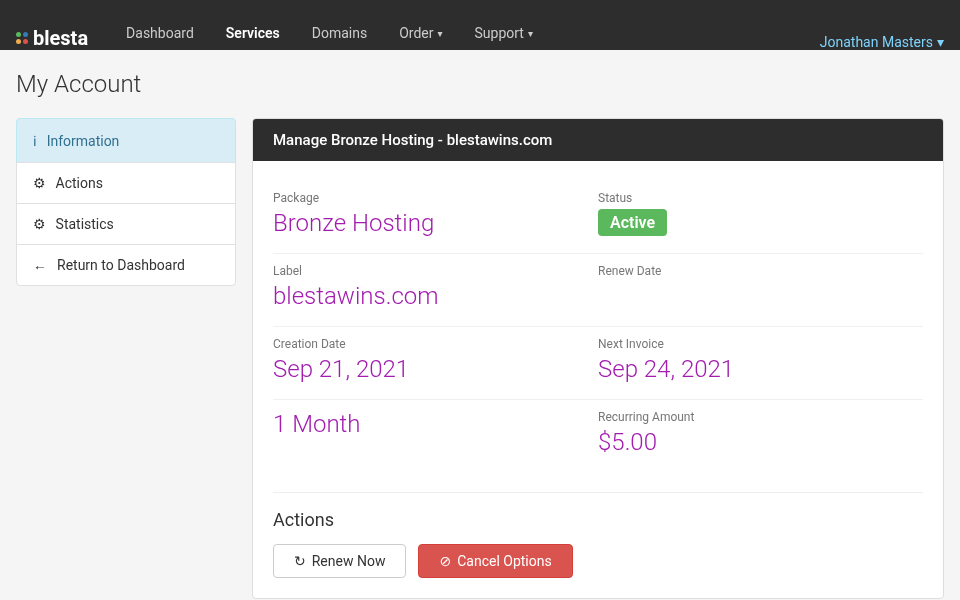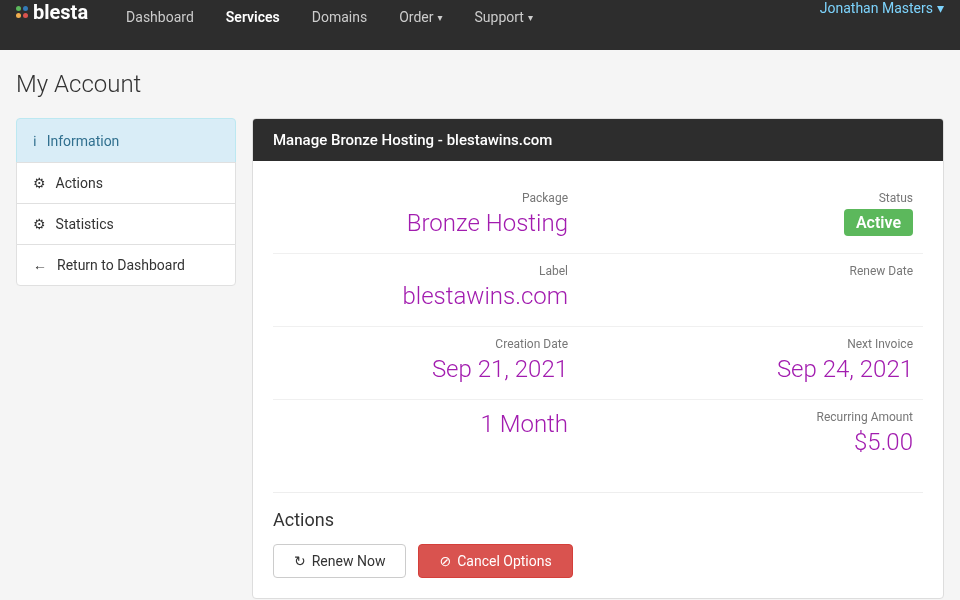--- a/index.html
+++ b/index.html
@@ -2,21 +2,21 @@
 <html><head>
   <meta charset="utf-8">
   <style>
     * { box-sizing: border-box; margin: 0; padding: 0; }
     body { font-family: -apple-system, BlinkMacSystemFont, "Segoe UI", Roboto, sans-serif; background: #f5f5f5; color: #333; font-size: 14px; }
 
     
     .topnav {
       background: #2d2d2d;
       display: flex;
-      align-items: flex-start;
+      align-items: flex-end;
       padding: 0 16px;
       height: 50px;
     }
     .topnav-logo {
       margin-right: 24px;
       display: flex;
       align-items: center;
     }
 
     .topnav-links {
@@ -116,21 +116,20 @@
 
     
     .info-grid {
       display: grid;
       grid-template-columns: 1fr 1fr;
       gap: 0;
     }
     .info-cell {
       padding: 10px 10px 16px 0;
       border-bottom: 1px solid #f0f0f0;
-      text-align: right;
     }
     .info-cell:nth-child(odd) { padding-right: 30px; }
     .info-cell:nth-last-child(-n+2) { border-bottom: none; }
     .info-label {
       font-size: 12px;
       color: #777;
       margin-bottom: 4px;
     }
     .info-value {
       font-size: 24px;

